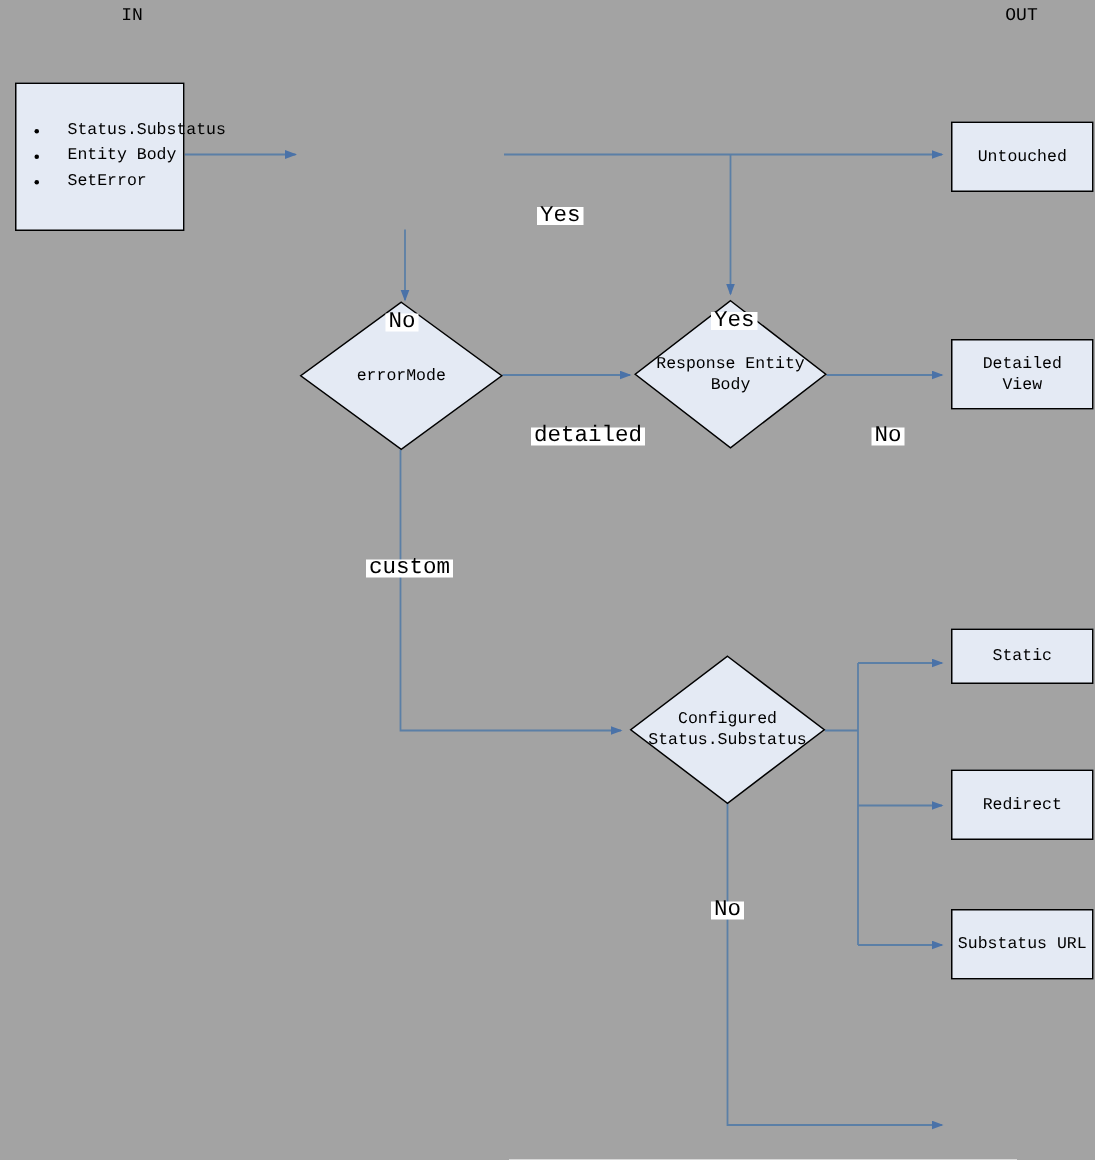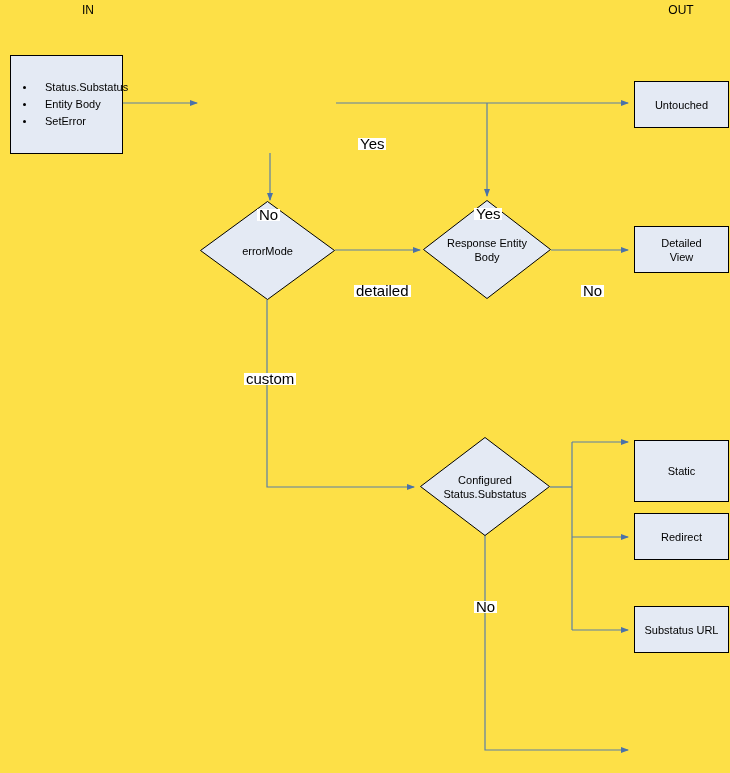--- a/index.html
+++ b/index.html
@@ -7,22 +7,23 @@
     padding: 0;
     background: #ffffff;
   }
   body {
     font-family: "Liberation Sans", sans-serif;
   }
   #canvas {
     position: relative;
     width: 730px;
     height: 773px;
-    background: #fde047;
+    background: #a3a3a3;
     overflow: hidden;
+    font-family: Liberation Mono, monospace;
   }
   #edges {
     position: absolute;
     left: 0;
     top: 0;
     width: 730px;
     height: 773px;
   }
   .col-header {
     position: absolute;
@@ -192,21 +193,21 @@
 
   <div class="proc-box" style="left:634px; top:81px; width:95px; height:47px;">
     <span class="label">Untouched</span>
   </div>
 
   <div class="proc-box" style="left:634px; top:226px; width:95px; height:47px;">
     <span class="label">Detailed
 View</span>
   </div>
 
-  <div class="proc-box" style="left:634px; top:440px; width:95px; height:62px;">
+  <div class="proc-box" style="left:634px; top:419px; width:95px; height:37px;">
     <span class="label">Static</span>
   </div>
 
   <div class="proc-box" style="left:634px; top:513px; width:95px; height:47px;">
     <span class="label">Redirect</span>
   </div>
 
   <div class="proc-box" style="left:634px; top:606px; width:95px; height:47px;">
     <span class="label">Substatus URL</span>
   </div>

